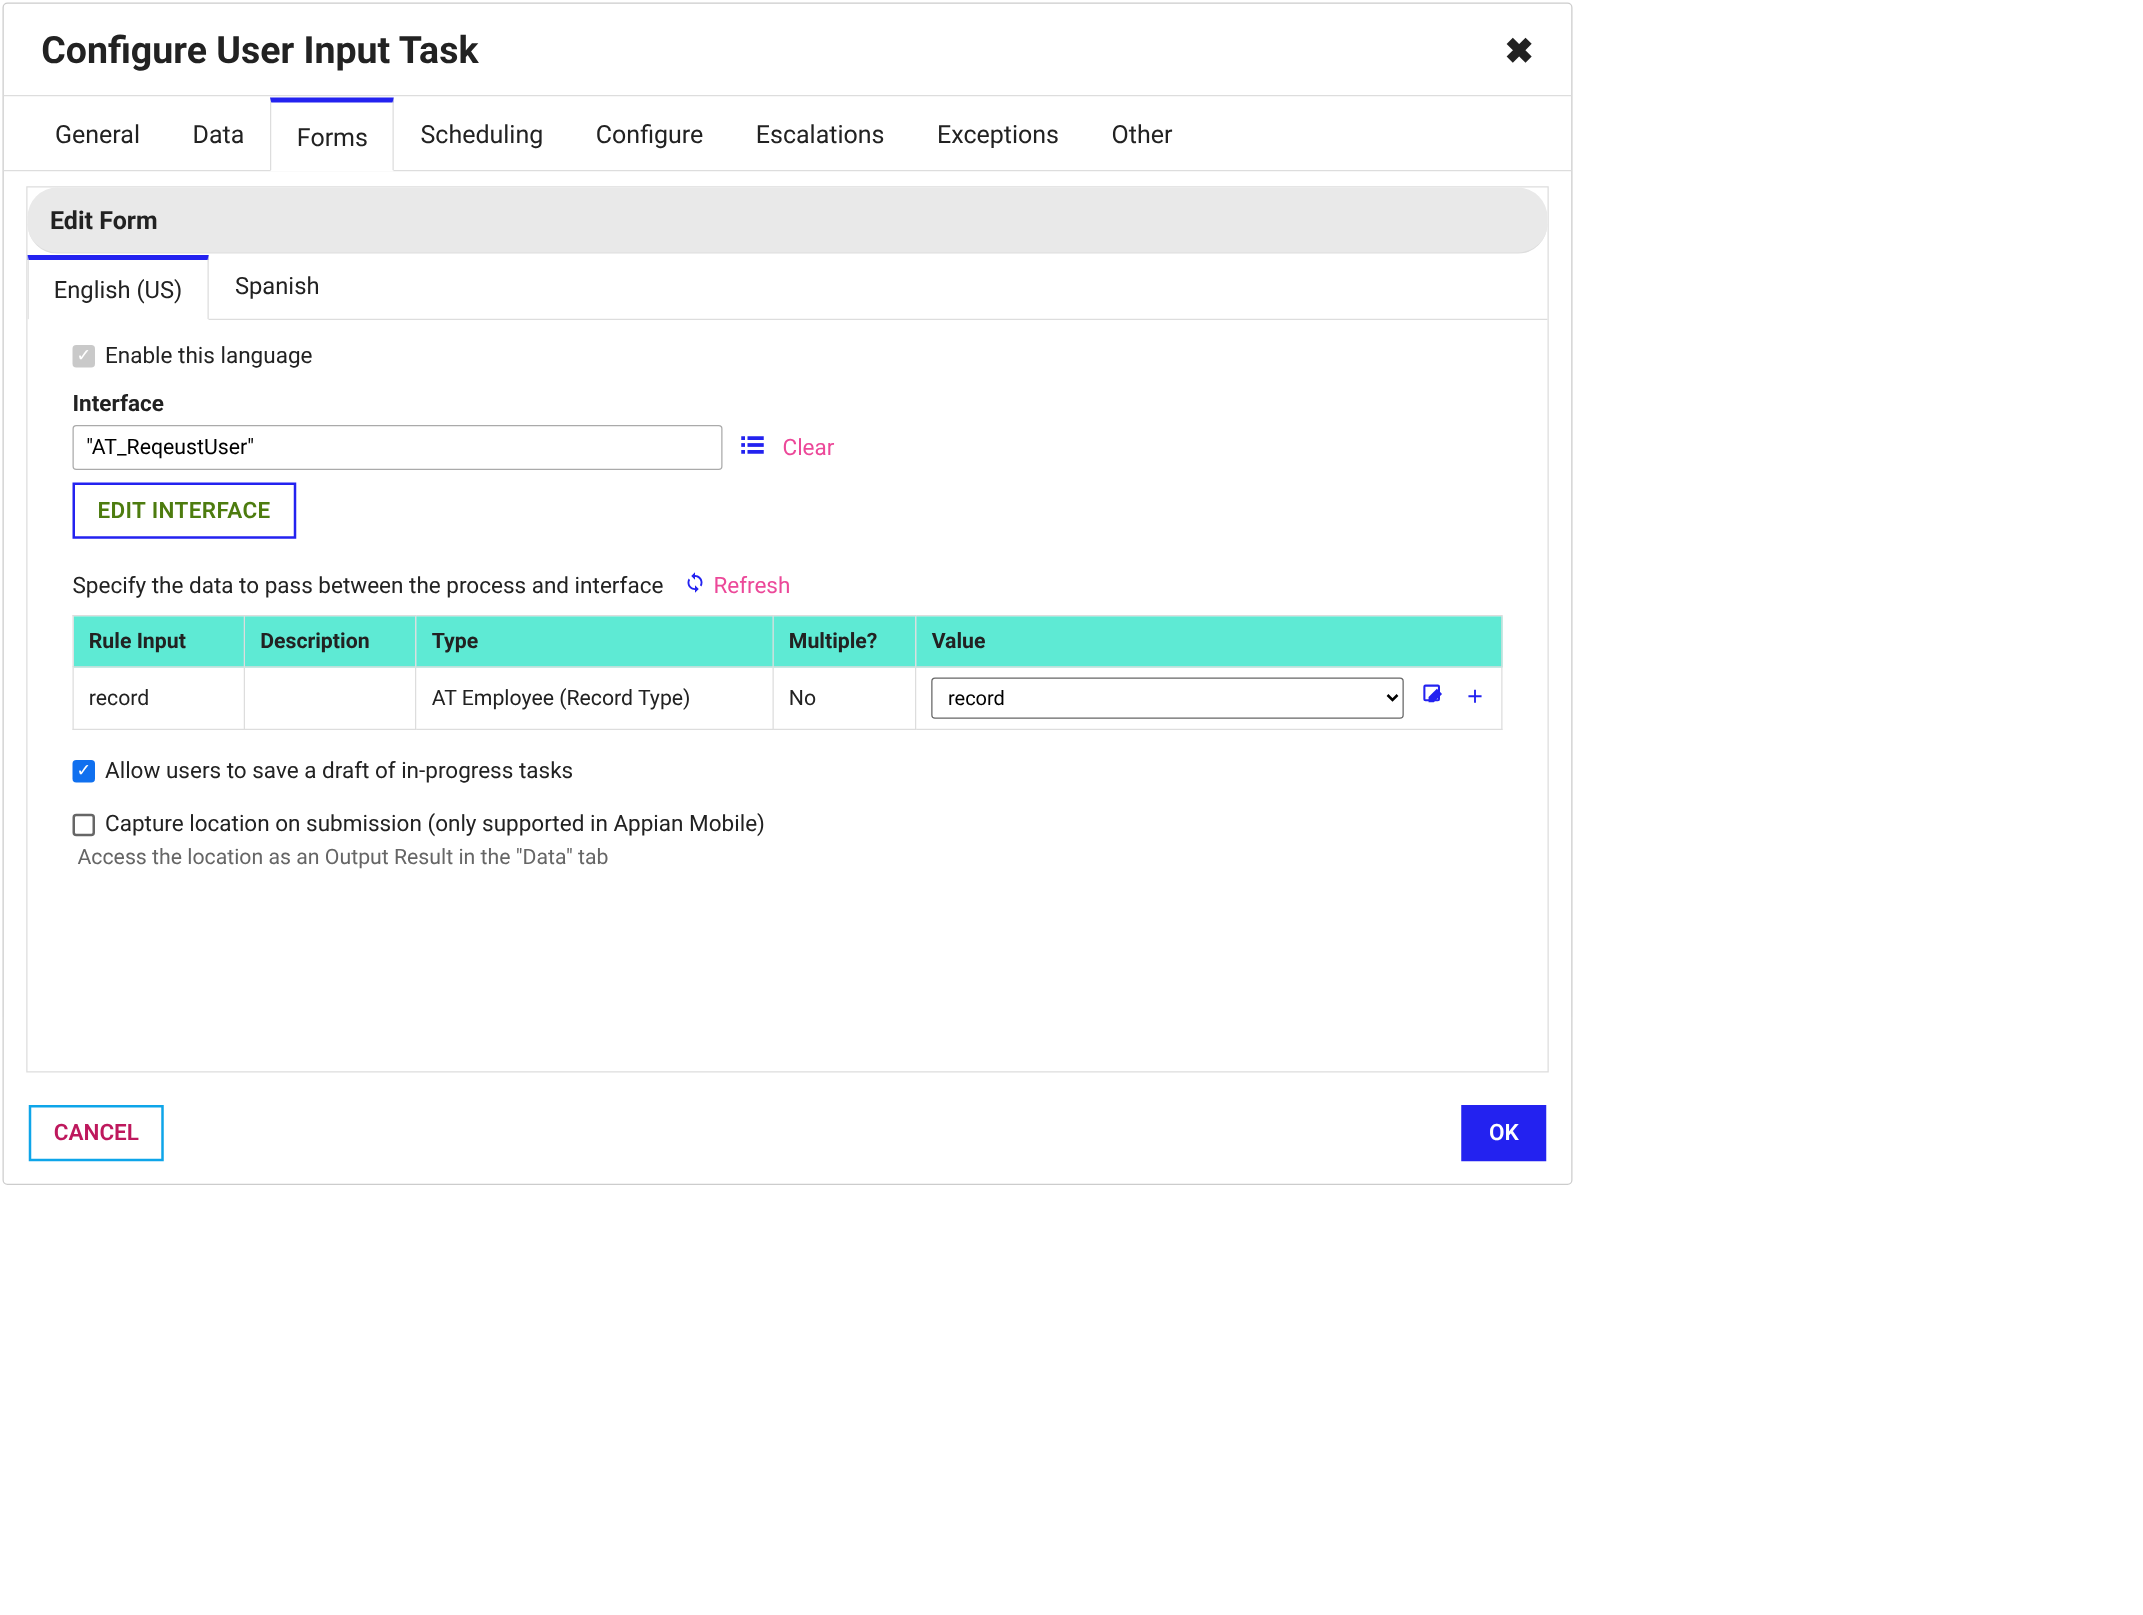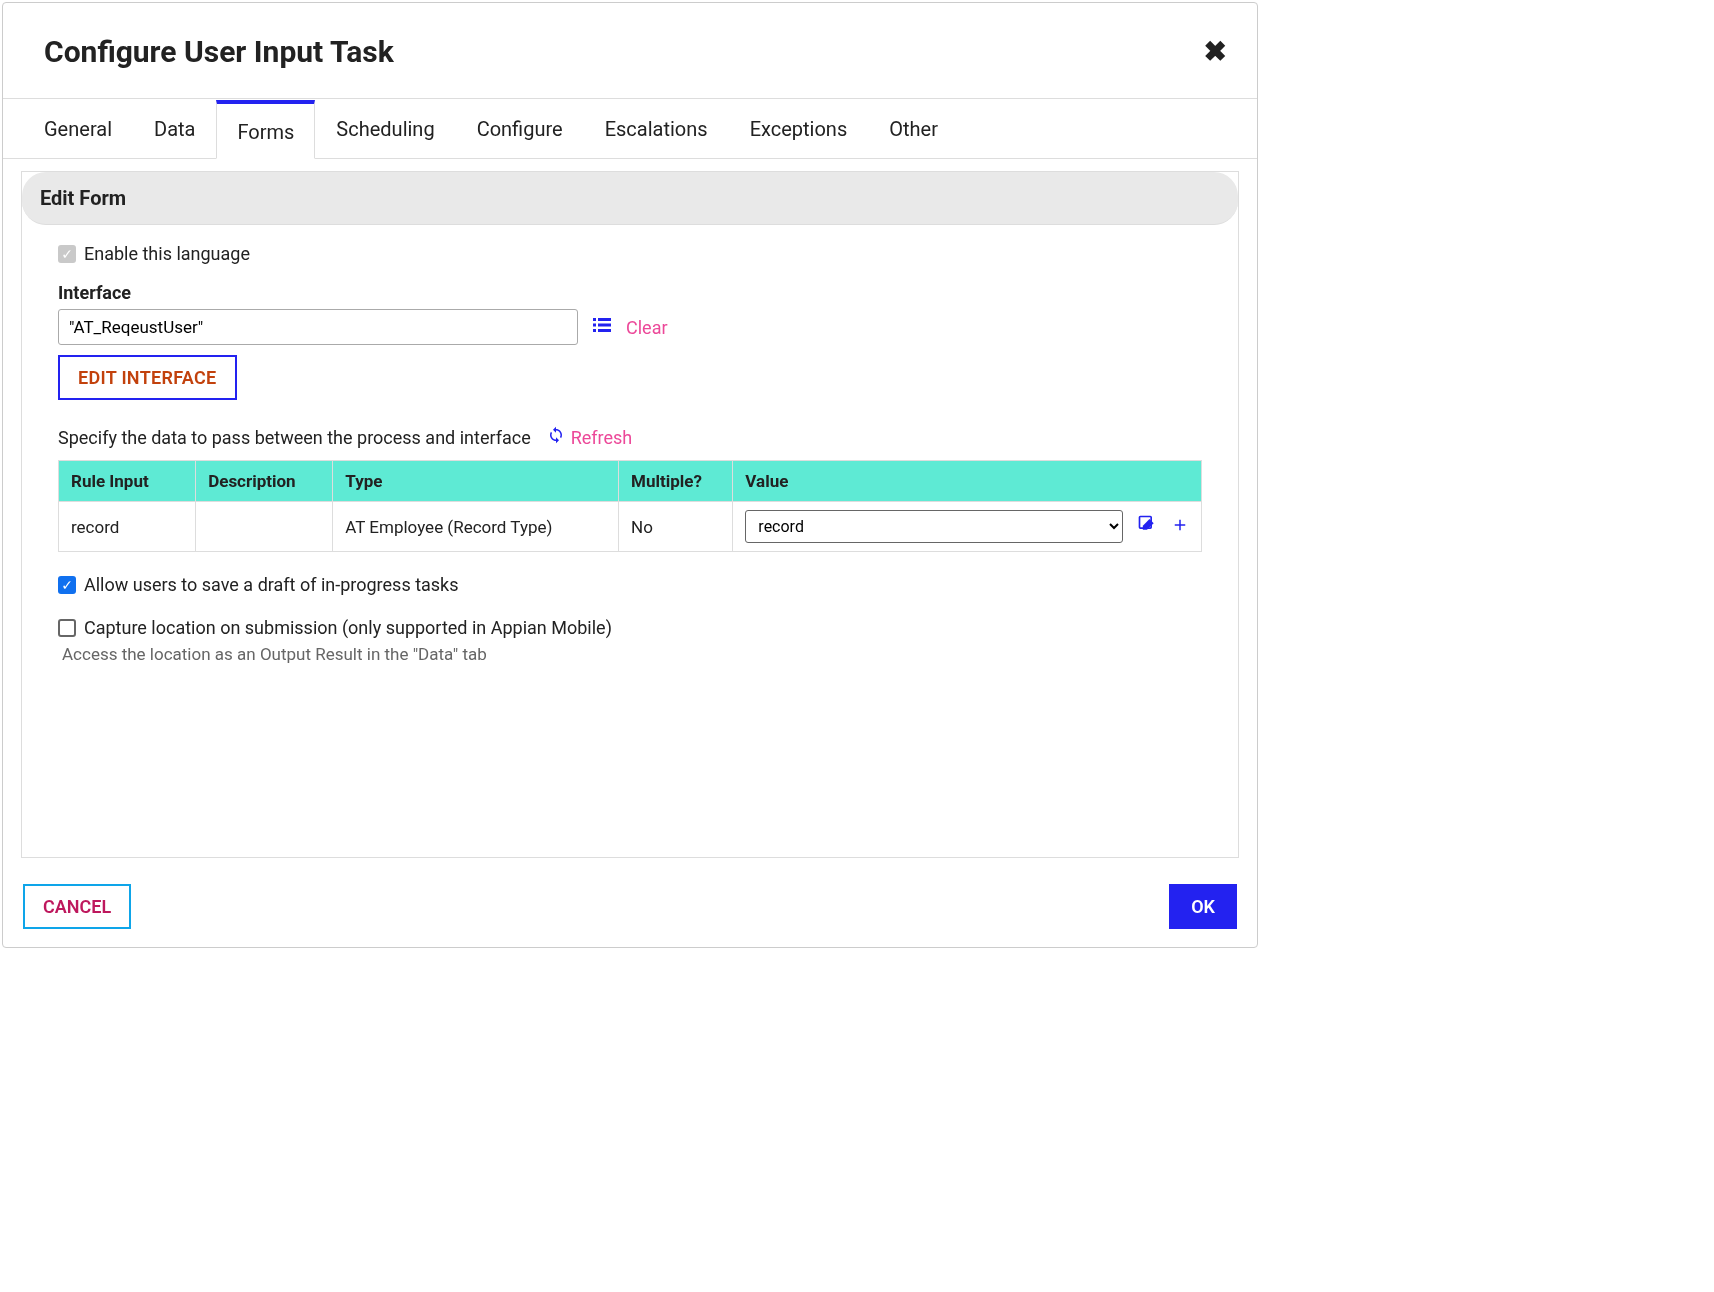--- a/index.html
+++ b/index.html
@@ -21,21 +21,21 @@
   }
   .dialog-header {
     display: flex;
     align-items: center;
     justify-content: space-between;
     padding: 20px 30px 10px 30px;
   }
   .dialog-title {
     font-size: 30px;
     font-weight: 700;
-    margin: 11px;
+    margin: 0;
   }
   .close-x {
     font-size: 28px;
     font-weight: 900;
     cursor: pointer;
     line-height: 1;
   }
   .main-tabs {
     display: flex;
     border-top: 1px solid #ddd;
@@ -147,21 +147,21 @@
     font-size: 20px;
     cursor: pointer;
   }
   .link {
     color: #ec4899;
     cursor: pointer;
     font-size: 18px;
   }
   .btn-outline {
     border: 2px solid #2322f0;
-    color: #c2410c;
+    color: #4d7c0f;
     background: #fff;
     padding: 10px 18px;
     font-size: 18px;
     font-weight: 600;
     letter-spacing: 0.3px;
     cursor: pointer;
     margin-top: 10px;
     font-family: inherit;
   }
   .instruction {
@@ -266,20 +266,24 @@
     <div class="main-tab">Scheduling</div>
     <div class="main-tab">Configure</div>
     <div class="main-tab">Escalations</div>
     <div class="main-tab">Exceptions</div>
     <div class="main-tab">Other</div>
   </div>
 
   <div class="panel">
     <div class="panel-header">Edit Form</div>
 
+    <div class="lang-tabs-row">
+      <div class="lang-tab active">English (US)</div>
+      <div class="lang-tab">Spanish</div>
+    </div>
 
     <div class="form-body">
 
       <div class="checkbox-row">
         <span class="chk disabled-checked">✓</span>
         <span>Enable this language</span>
       </div>
 
       <div class="section-label">Interface</div>
       <div class="interface-row">

